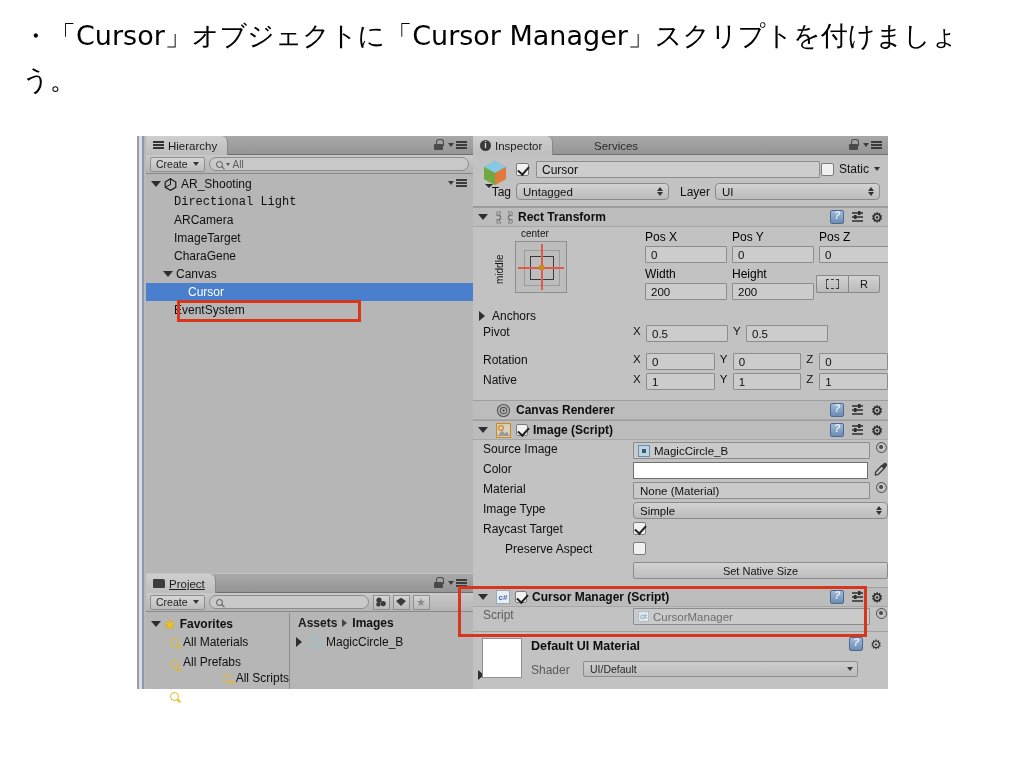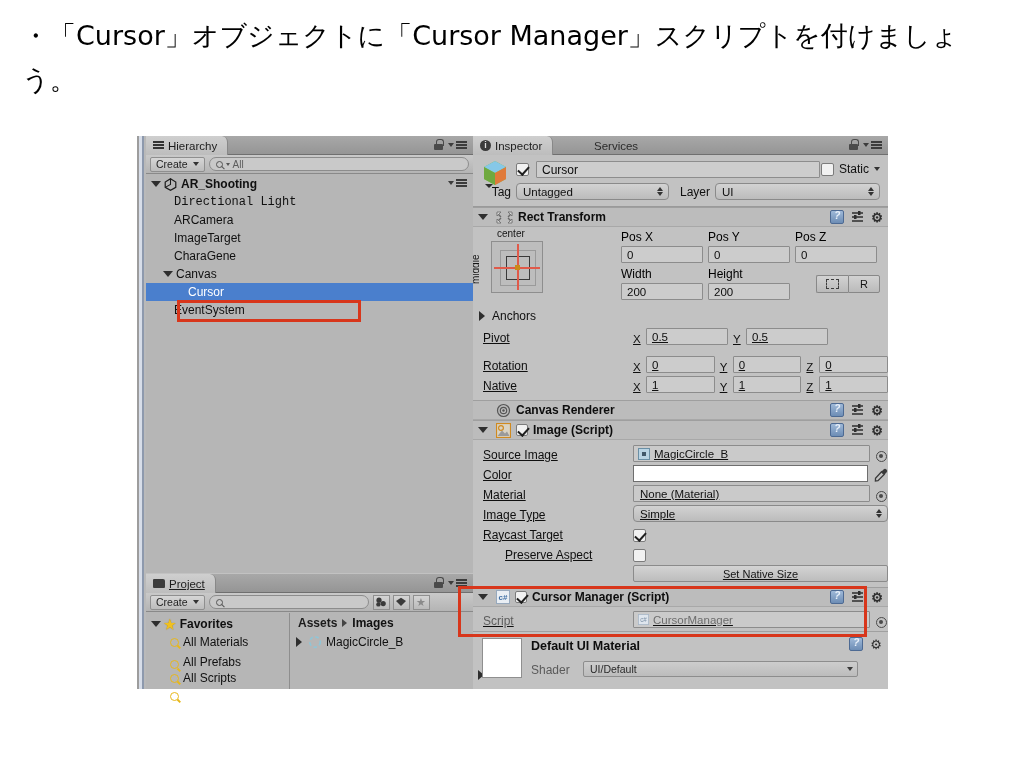--- a/index.html
+++ b/index.html
@@ -100,21 +100,21 @@
   .ico-search::after { content:""; position:absolute; right:-3px; bottom:-2px; width:3.5px; height:1.3px; background:#555; transform: rotate(45deg); }
   .sf-caret { width:0;height:0;border-left:2.5px solid transparent;border-right:2.5px solid transparent;border-top:3.5px solid #555; }
 
   
   .hier-body { position: absolute; left: 0; right: 0; top: 39px; bottom: 0; background: #b6b6b6; overflow: hidden; }
   .hrow {
     position: relative; height: 18px; display: flex; align-items: center;
     font-size: 12px; color: #101010; padding-left: 6px;
   }
   .hrow.sel { background: #4a7fcd; color: #ffffff; }
-  .hrow.root { font-weight: bold; }
+  .hrow.root { font-weight: normal; }
   .tri { width: 0; height: 0; flex: none; margin-right: 3px;
     border-left: 5px solid transparent; border-right: 5px solid transparent; border-top: 6px solid #2e2e2e; }
   .tri.closed { border-left: 6px solid #2e2e2e; border-top: 5px solid transparent;
     border-bottom: 5px solid transparent; border-right: none; }
   .tri.hidden { visibility: hidden; }
   .ico-unity { width: 13px; height: 13px; flex: none; margin-right: 4px; }
   .hier-menu { position: absolute; right: 6px; top: 4px; }
 
   
   .redbox { position: absolute; border: 3px solid #d8361b; pointer-events: none; }
@@ -175,21 +175,21 @@
   }
   .comp-icons { position: absolute; right: 5px; top: 2px; display: flex; align-items: center; gap: 7px; }
   .ico-help { width: 14px; height: 14px; background: linear-gradient(to bottom,#9fb9d8,#6d8db5);
     border: 1px solid #4d6party; border: 1px solid #4d6a93; border-radius: 2px; position: relative; }
   .ico-help::after { content: "?"; position: absolute; left: 0; right: 0; top: -1px;
     text-align: center; font-size: 10px; font-weight: bold; color: #e8f0fa; font-family: "Liberation Sans", sans-serif; }
   .ico-preset { width: 13px; height: 12px; position: relative; }
   .ico-gear { font-size: 13px; color: #2e2e2e; line-height: 1; }
   .comp-body { background: #c2c2c2; padding: 2px 0 3px 0; }
 
-  .frow { display: flex; align-items: flex-end; height: 20px; padding-left: 10px; font-size: 12px; color: #0f0f0f; text-decoration: underline; }
+  .frow { display: flex; align-items: flex-start; height: 20px; padding-left: 10px; font-size: 12px; color: #0f0f0f; }
   .flabel { width: 150px; flex: none; }
   .flabel.indent { padding-left: 22px; width: 150px; }
   .ifield {
     height: 17px; background: #cccccc; border: 1px solid #8c8c8c; border-radius: 1px;
     display: flex; align-items: center; padding-left: 5px; font-size: 11.5px; color: #0d0d0d;
   }
   .axis { width: 13px; flex: none; font-size: 11.5px; color: #111; }
   .objfield {
     height: 17px; background: #cacaca; border: 1px solid #8c8c8c; border-radius: 1px;
     display: flex; align-items: center; gap: 4px; padding-left: 4px; font-size: 11.5px; color: #111;
@@ -201,21 +201,21 @@
     background:#4a4a4a; border-radius:50%; }
   .ico-eyedrop { width: 14px; height: 14px; position: relative; flex: none; }
   .btn-native {
     height: 17px; background: linear-gradient(to bottom,#d3d3d3,#bdbdbd);
     border: 1px solid #8b8b8b; border-radius: 2px;
     display: flex; align-items: center; justify-content: center;
     font-size: 11px; color: #151515;
   }
   .colorswatch { height: 17px; background: #ffffff; border: 1px solid #6e6e6e; }
 
-  .rt-grid { position: relative; height: 78px; }
+  .rt-grid { position: relative; height: 78px; margin-left: 24px; }
   .anchor-widget { position: absolute; left: 18px; top: 12px; width: 52px; height: 52px;
     background: #bdbdbd; border: 1px solid #8e8e8e; }
   .aw-inner { position: absolute; left: 8px; top: 8px; width: 36px; height: 36px; border: 1px solid #9a9a9a; }
   .aw-rect { position: absolute; left: 14px; top: 14px; width: 24px; height: 24px; border: 1.5px solid #3a3a3a; }
   .aw-hline { position: absolute; left: 2px; right: 2px; top: 25px; height: 1.5px; background: #e05a4a; }
   .aw-vline { position: absolute; top: 2px; bottom: 2px; left: 25px; width: 1.5px; background: #e05a4a; }
   .aw-dot { position: absolute; left: 23px; top: 23px; width: 5px; height: 5px; background: #c98b1a; }
   .aw-center { position: absolute; left: 24px; top: -1px; font-size: 10px; color: #141414; }
   .aw-middle { position: absolute; left: -3px; top: 55px; font-size: 10px; color: #141414;
     transform: rotate(-90deg); transform-origin: left top; }
@@ -373,21 +373,21 @@
           <span>Favorites</span>
         </div>
         <div class="prow" style="padding-left:24px;">
           <i class="ico-mag"></i>
           <span>All Materials</span>
         </div>
         <div class="prow" style="padding-left:24px;align-items:flex-end;">
           <i class="ico-mag"></i>
           <span>All Prefabs</span>
         </div>
-        <div class="prow" style="padding-left:24px;">
+        <div class="prow" style="padding-left:24px;justify-content:flex-end;">
           <i class="ico-mag"></i>
           <span>All Scripts</span>
         </div>
         <div class="prow" style="padding-left:24px;">
           <i class="ico-mag"></i>
         </div>
       </div>
       <div class="proj-right">
         <div class="crumb">
           <span class="dim">Assets</span>

